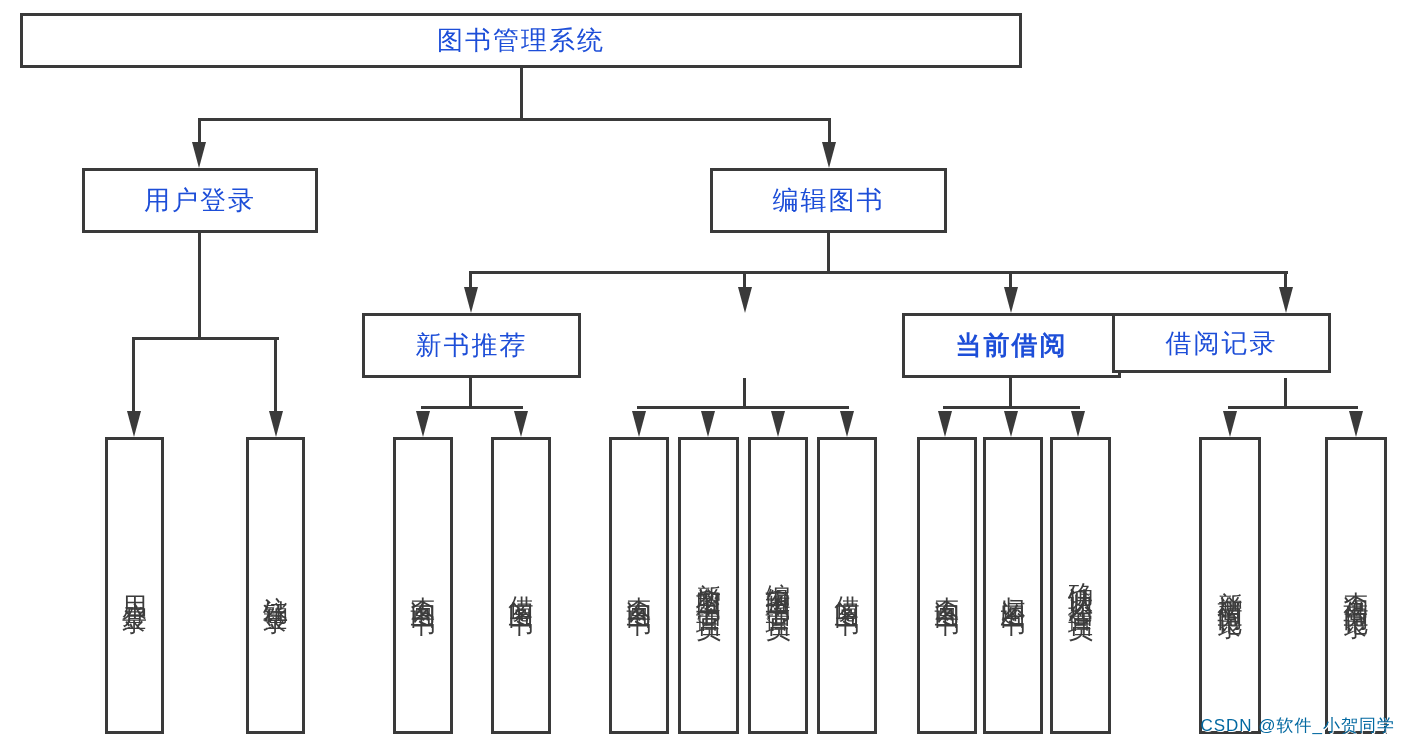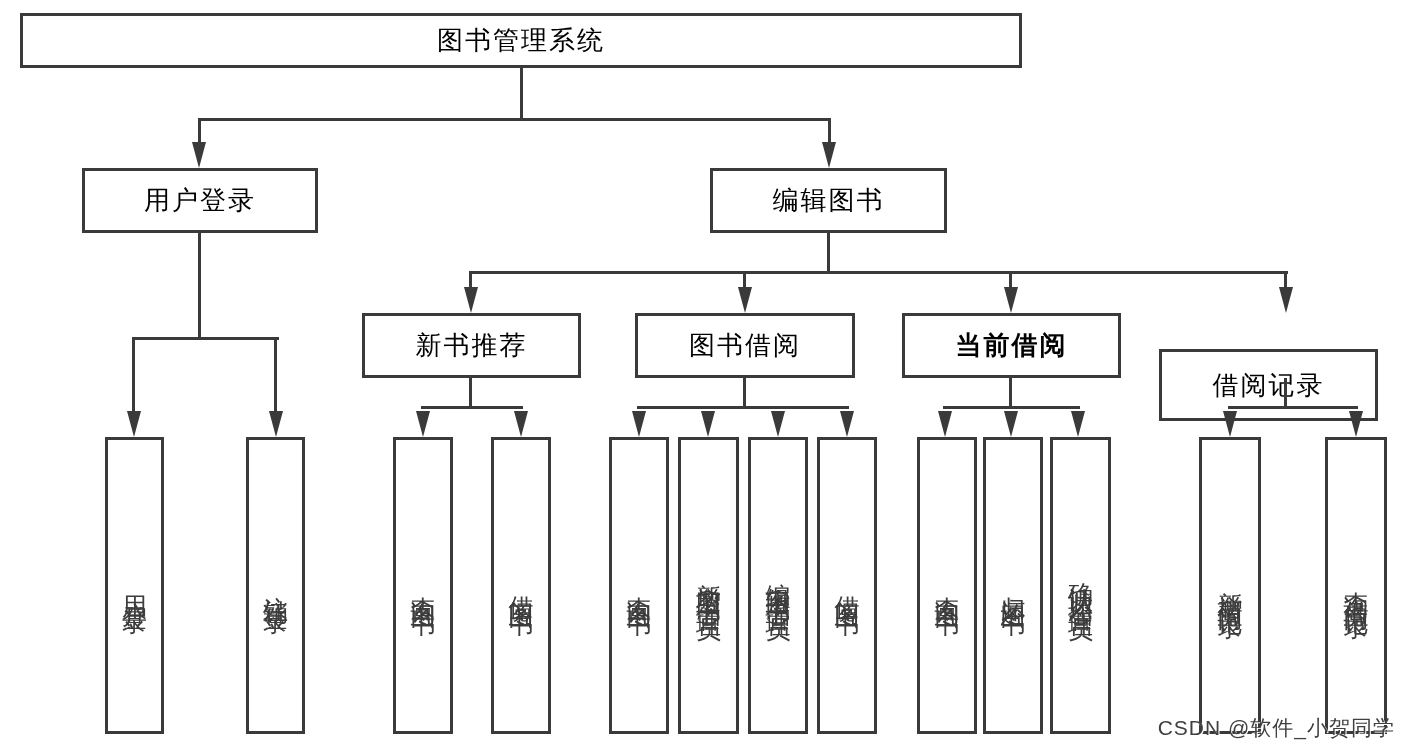--- a/index.html
+++ b/index.html
@@ -3,55 +3,54 @@
 <meta charset="utf-8">
 <style>
   html,body{margin:0;padding:0;background:#fff;}
   .canvas{
     position:relative;width:1405px;height:747px;background:#ffffff;
     font-family:"Liberation Sans","DejaVu Sans",sans-serif;overflow:hidden;
   }
   .box{
     position:absolute;box-sizing:border-box;border:3px solid #3a3a3a;background:#ffffff;
     display:flex;align-items:center;justify-content:center;
-    color:#000000;font-size:26px;letter-spacing:2px;white-space:nowrap;
+    color:#1d4ed8;font-size:26px;letter-spacing:2px;white-space:nowrap;
   }
   .leaf{
     position:absolute;box-sizing:border-box;border:3px solid #3a3a3a;background:#ffffff;
     display:flex;align-items:center;justify-content:center;
     color:#3c3c3c;font-size:25px;letter-spacing:5px;
     writing-mode:vertical-rl;text-orientation:mixed;line-height:1;
     top:437px;height:297px;
   }
   .l{position:absolute;background:#3a3a3a;}
   .arw{
     position:absolute;width:0;height:0;
     border-left:7px solid transparent;border-right:7px solid transparent;
     border-top:26px solid #3a3a3a;
   }
   .watermark{
     position:absolute;right:10px;top:714px;z-index:10;
-    color:#404040;font-size:21px;letter-spacing:1px;
+    color:#0369a1;font-size:17px;letter-spacing:1px;
     text-shadow:1px 1px 0 #ffffff;
   }
 </style>
 </head>
 <body>
 
 <div class="canvas">
 
   <div class="box" style="left:20px;top:13px;width:1002px;height:55px;">图书管理系统</div>
 
   <div class="box" style="left:82px;top:168px;width:236px;height:65px;">用户登录</div>
   <div class="box" style="left:710px;top:168px;width:237px;height:65px;">编辑图书</div>
 
   <div class="box" style="left:362px;top:313px;width:219px;height:65px;">新书推荐</div>
-  <div class="box" style="left:635px;top:313px;width:220px;height:65px;">图书借阅</div>
   <div class="box" style="left:902px;top:313px;width:219px;height:65px;font-weight:bold;">当前借阅</div>
-  <div class="box" style="left:1159px;top:313px;width:219px;height:72px;margin-top:36px;">借阅记录</div>
+  <div class="box" style="left:1112px;top:313px;width:219px;height:60px;">借阅记录</div>
 
   <div class="leaf" style="left:105px;width:59px;">用户登录</div>
   <div class="leaf" style="left:246px;width:59px;">注销登录</div>
 
   <div class="leaf" style="left:393px;width:60px;">查询图书</div>
   <div class="leaf" style="left:491px;width:60px;">借阅图书</div>
 
   <div class="leaf" style="left:609px;width:60px;">查询图书</div>
   <div class="leaf" style="left:678px;width:61px;">新增图书（管理员）</div>
   <div class="leaf" style="left:748px;width:60px;">编辑图书（管理员）</div>

